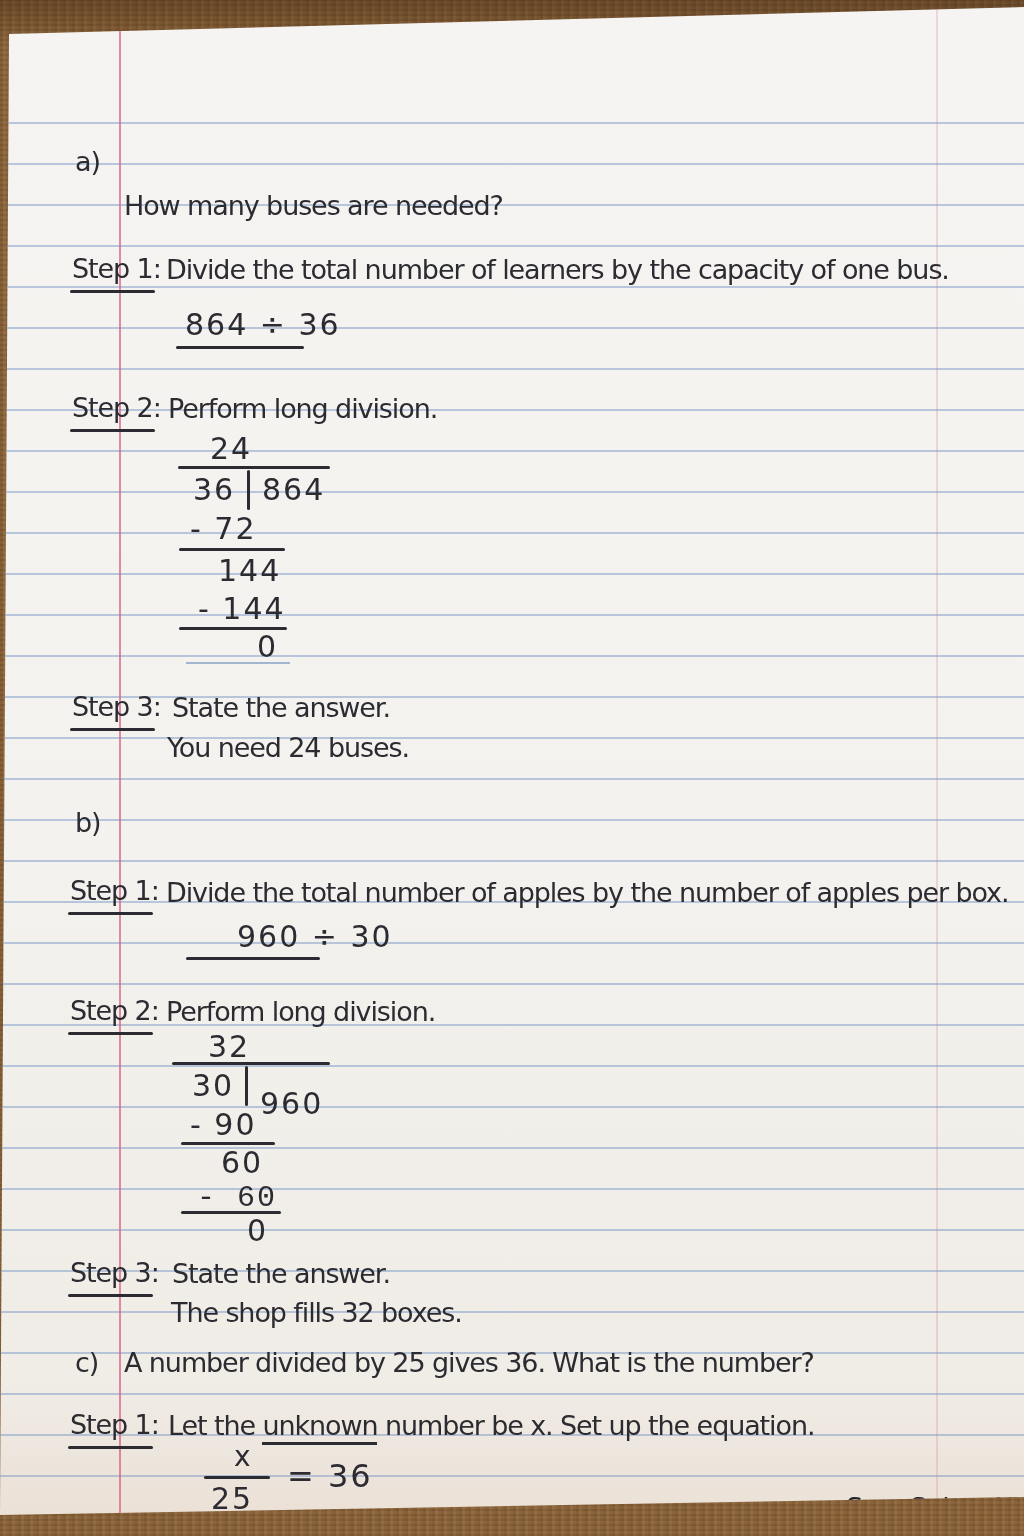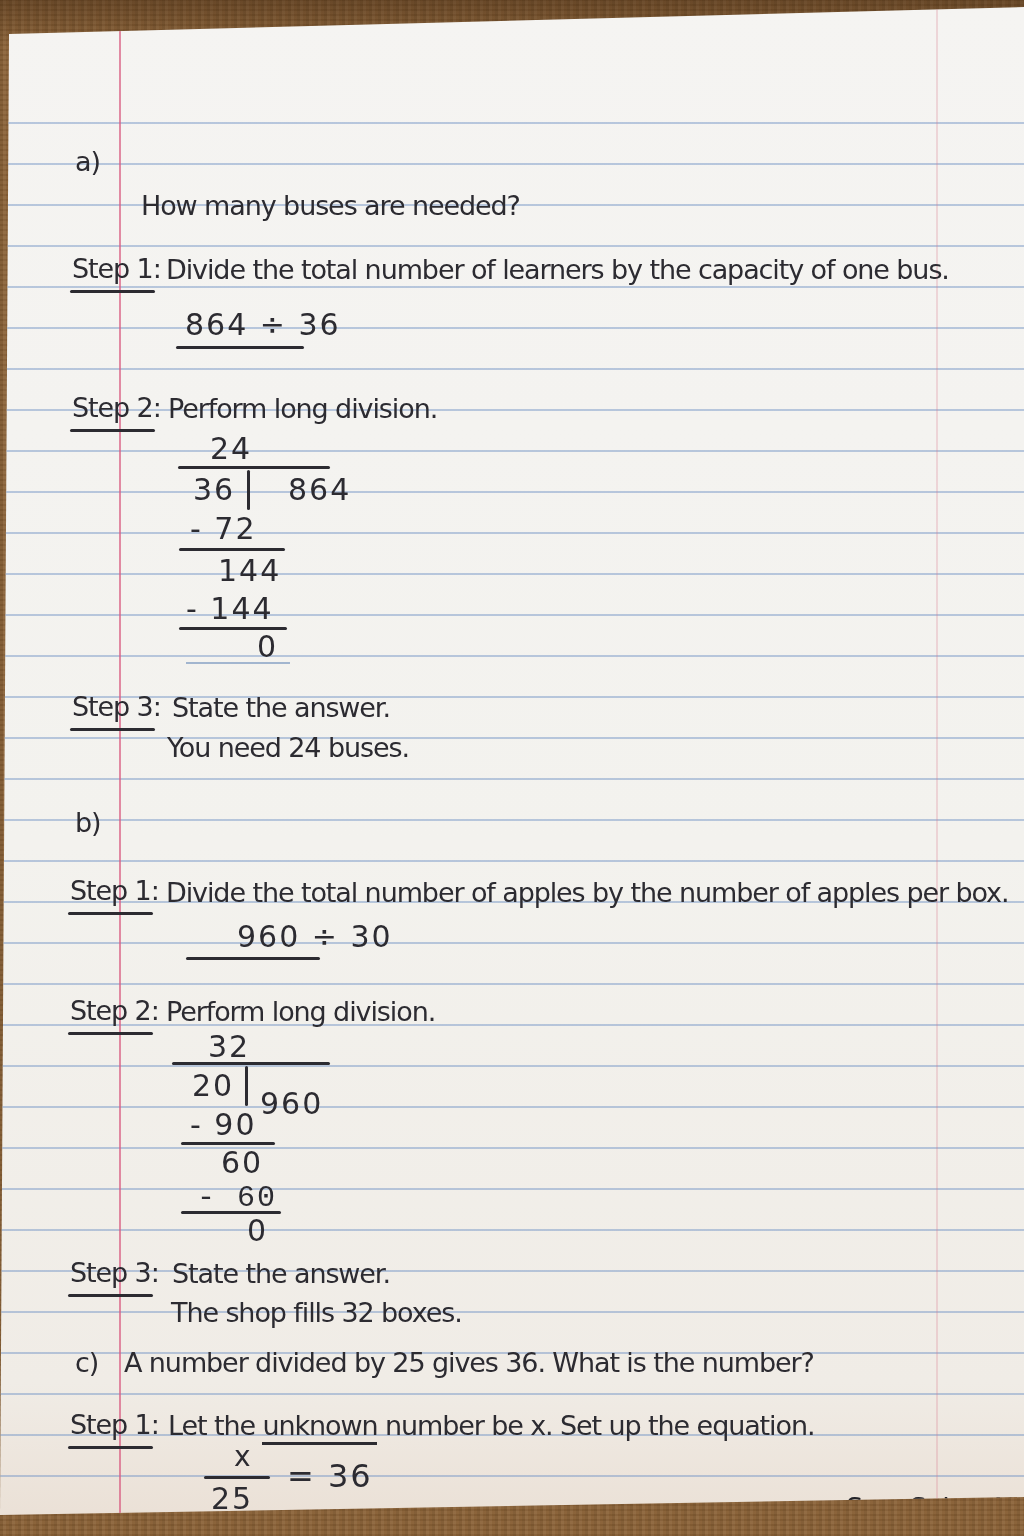--- a/index.html
+++ b/index.html
@@ -45,42 +45,42 @@
 </head>
 <body>
 
 <div id="stage">
   <div id="paper">
     <div id="rules"></div>
     <div id="margin-left" class="vmargin"></div>
     <div id="margin-right" class="vmargin"></div>
 
     <span class="hw" style="left:75px; top:146px;">a)</span>
-    <span class="hw" style="left:141px; top:190px;text-align:right;">How many buses are needed?</span>
+    <span class="hw" style="left:124px; top:190px;text-align:right;">How many buses are needed?</span>
 
     <span class="hw" style="left:72px; top:253px;">Step 1:</span>
     <div class="ink-line" style="left:70px; top:290px; width:85px;"></div>
     <span class="hw" style="left:166px; top:254px;">Divide the total number of learners by the capacity of one bus.</span>
 
     <span class="num" style="left:185px; top:308px;">864 ÷ 36</span>
     <div class="ink-line" style="left:176px; top:346px; width:128px;"></div>
 
     <span class="hw" style="left:72px; top:392px;">Step 2:</span>
     <div class="ink-line" style="left:70px; top:429px; width:85px;"></div>
     <span class="hw" style="left:168px; top:393px;">Perform long division.</span>
 
     <span class="num" style="left:210px; top:432px;">24</span>
     <div class="ink-line" style="left:178px; top:466px; width:152px;"></div>
     <span class="num" style="left:193px; top:473px;">36</span>
     <div class="ink-vline" style="left:247px; top:470px; height:40px;"></div>
-    <span class="num" style="left:262px; top:473px;margin-left:26px;">864</span>
+    <span class="num" style="left:262px; top:473px;">864</span>
     <span class="num" style="left:190px; top:512px;">- 72</span>
     <div class="ink-line" style="left:179px; top:548px; width:106px;"></div>
     <span class="num" style="left:218px; top:554px;">144</span>
-    <span class="num" style="left:186px; top:592px;">- 144</span>
+    <span class="num" style="left:198px; top:592px;">- 144</span>
     <div class="ink-line" style="left:179px; top:627px; width:108px;"></div>
     <span class="num" style="left:257px; top:630px;">0</span>
     <div class="pencil-line" style="left:186px; top:662px; width:104px;"></div>
 
     <span class="hw" style="left:72px; top:691px;">Step 3:</span>
     <div class="ink-line" style="left:70px; top:728px; width:85px;"></div>
     <span class="hw" style="left:172px; top:692px;">State the answer.</span>
     <span class="hw" style="left:167px; top:732px;">You need 24 buses.</span>
 
     <span class="hw" style="left:75px; top:807px;">b)</span>
@@ -91,21 +91,21 @@
 
     <span class="num" style="left:189px; top:920px;margin-left:48px;">960 ÷ 30</span>
     <div class="ink-line" style="left:186px; top:957px; width:134px;"></div>
 
     <span class="hw" style="left:70px; top:995px;">Step 2:</span>
     <div class="ink-line" style="left:68px; top:1032px; width:85px;"></div>
     <span class="hw" style="left:166px; top:996px;">Perform long division.</span>
 
     <span class="num" style="left:208px; top:1030px;">32</span>
     <div class="ink-line" style="left:172px; top:1062px; width:158px;"></div>
-    <span class="num" style="left:192px; top:1069px;">20</span>
+    <span class="num" style="left:192px; top:1069px;">30</span>
     <div class="ink-vline" style="left:245px; top:1066px; height:40px;"></div>
     <span class="num" style="left:260px; top:1069px;margin-top:18px;">960</span>
     <span class="num" style="left:190px; top:1108px;">- 90</span>
     <div class="ink-line" style="left:181px; top:1142px; width:94px;"></div>
     <span class="num" style="left:221px; top:1146px;">60</span>
     <span class="num" style="left:197px; top:1182px;font-family:Liberation Mono, monospace;">- 60</span>
     <div class="ink-line" style="left:181px; top:1211px; width:100px;"></div>
     <span class="num" style="left:247px; top:1214px;">0</span>
 
     <span class="hw" style="left:70px; top:1257px;">Step 3:</span>

